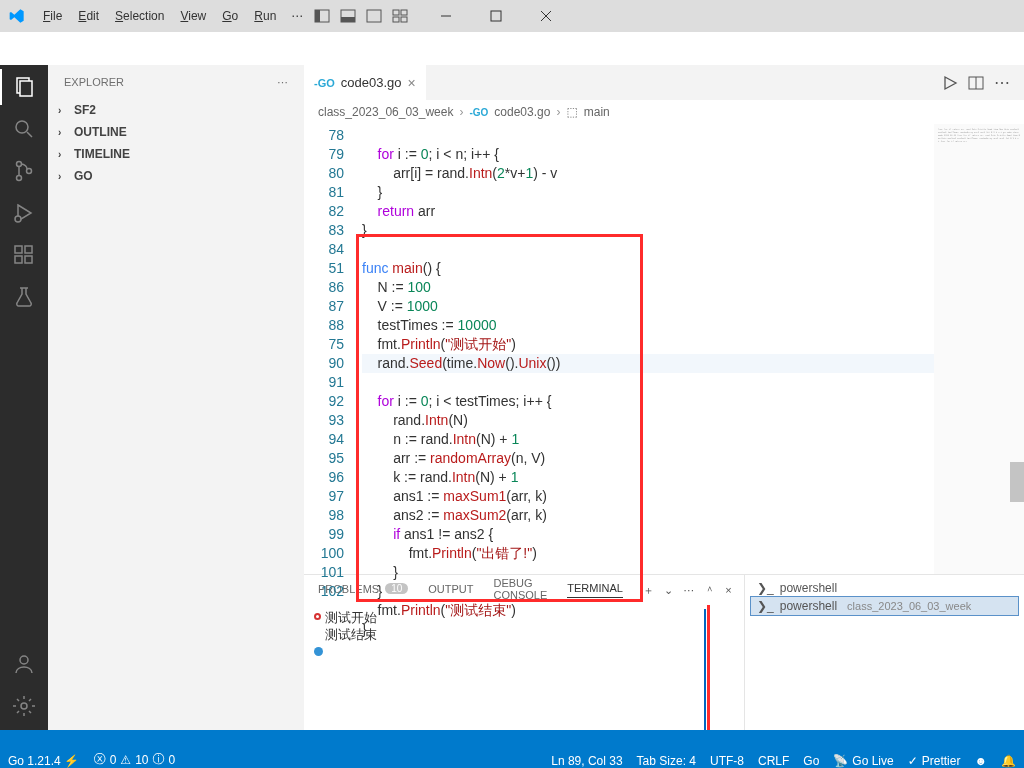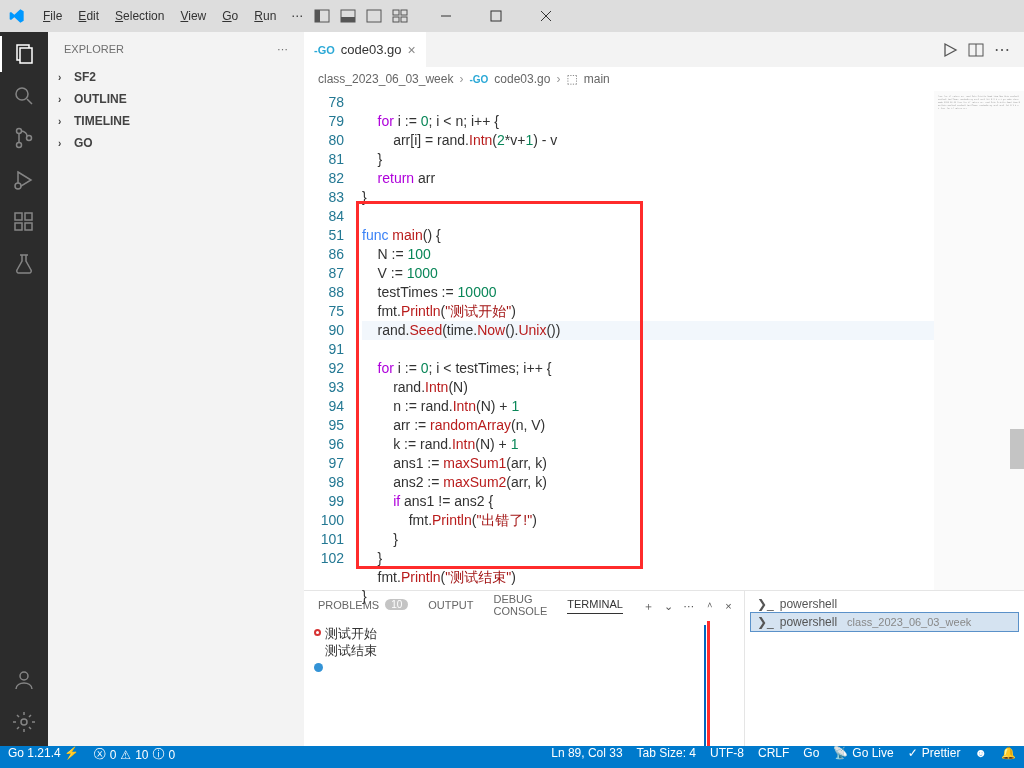--- a/index.html
+++ b/index.html
@@ -7,21 +7,21 @@
 .menubar { height: 32px; background: #dddddd; display: flex; align-items: center; padding: 0 8px; font-size: 12px; gap: 2px; }
 .menubar .logo { width: 18px; height: 18px; margin-right: 8px; display:flex; align-items:center; justify-content:center;}
 .menubar .mitem { padding: 2px 7px; cursor: default; }
 .menubar .mitem u { text-decoration: underline; }
 .menubar .dots { padding: 2px 6px; }
 .menubar .title { flex: 1; text-align: center; color: #333; }
 .menubar .winctl { display: flex; gap: 8px; align-items: center; }
 .menubar .wicon { width: 42px; height: 26px; display: flex; align-items: center; justify-content: center; color: #555; }
 .layouticons { display:flex; gap:4px; margin-right:12px;}
 .layouticons .li { width:22px; height:22px; display:flex; align-items:center; justify-content:center; color:#555;}
-.main { flex: 1; display: flex; min-height: 0; }
+.main { flex: 1; display: flex; min-height: 0; margin-top: 33px; }
 .activitybar { width: 48px; background: #2c2c2c; display: flex; flex-direction: column; align-items: center; padding-top: 8px; gap: 14px; }
 .activitybar .aicon { width: 28px; height: 28px; display: flex; align-items: center; justify-content: center; color: #858585; position:relative; }
 .activitybar .aicon.active { color: #fff; }
 .activitybar .aicon.active::before { content:""; position:absolute; left:-10px; top:-4px; width:2px; height:36px; background:#fff;}
 .activitybar .bottom { margin-top: auto; margin-bottom: 10px; display:flex; flex-direction:column; gap:14px; align-items:center;}
 .sidebar { width: 256px; background: #f3f3f3; display: flex; flex-direction: column; font-size: 12px; }
 .sidebar .hdr { height: 34px; display: flex; align-items: center; padding: 0 16px; color: #6f6f6f; font-size: 11px; justify-content: space-between; }
 .sidebar .sect { padding: 3px 10px; display: flex; align-items: center; gap: 4px; color: #424242; cursor: default; height:22px;}
 .sidebar .sect .chev { width: 12px; font-size: 10px; color: #424242; }
 .sidebar .sect.bold { font-weight: 700; }
@@ -59,21 +59,21 @@
 .term-line { display:flex; align-items:flex-start; gap:4px;}
 .circ { width:9px; height:9px; border-radius:50%; margin-top:4px; flex-shrink:0;}
 .circ.blue { background:#3393d6; }
 .circ.red { border:2px solid #d63333; width:7px; height:7px;}
 .panel-side { width: 280px; border-left: 1px solid #e5e5e5; padding: 4px 6px; font-size: 12px;}
 .ps-item { display:flex; align-items:center; gap:6px; padding: 2px 6px; color:#555;}
 .ps-item.sel { background:#d5e3f1; outline:1px solid #5a91c9;}
 .ps-item .psicon { color:#555; }
 .ps-item .pspath { color:#888; font-size:11px; margin-left:4px;}
 .cursorbar { position:absolute; width:2px; background:#0066bf; height:155px; }
-.statusbar { height: 22px; background: #007acc; color: #fff; display: flex; align-items: flex-start; font-size: 12px; padding: 0 8px; gap: 14px;}
+.statusbar { height: 38px; background: #007acc; color: #fff; display: flex; align-items: flex-end; font-size: 12px; padding: 0 8px; gap: 14px;}
 .statusbar .sbitem { display:flex; align-items:center; gap:4px;}
 .statusbar .right { margin-left:auto; display:flex; gap:14px; align-items:center;}
 svg { display:block; }
 </style>
 </head>
 <body>
 
 <div class="menubar">
   <div class="logo">
     <svg width="16" height="16" viewBox="0 0 24 24">

